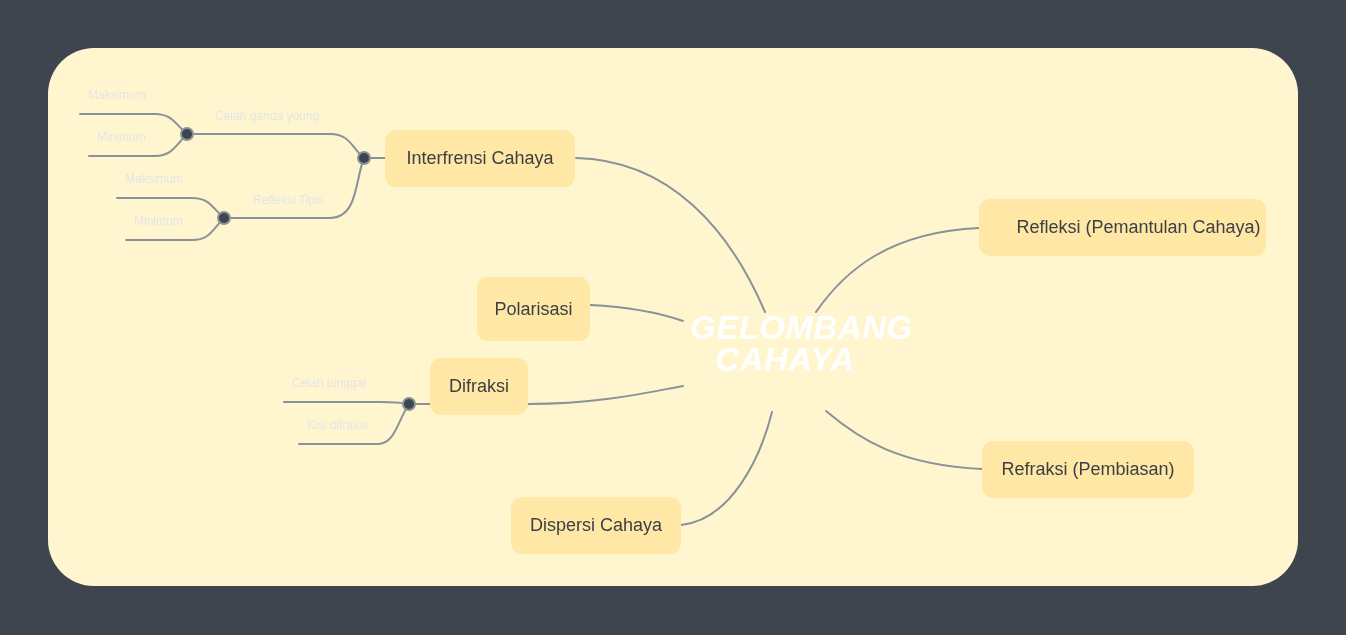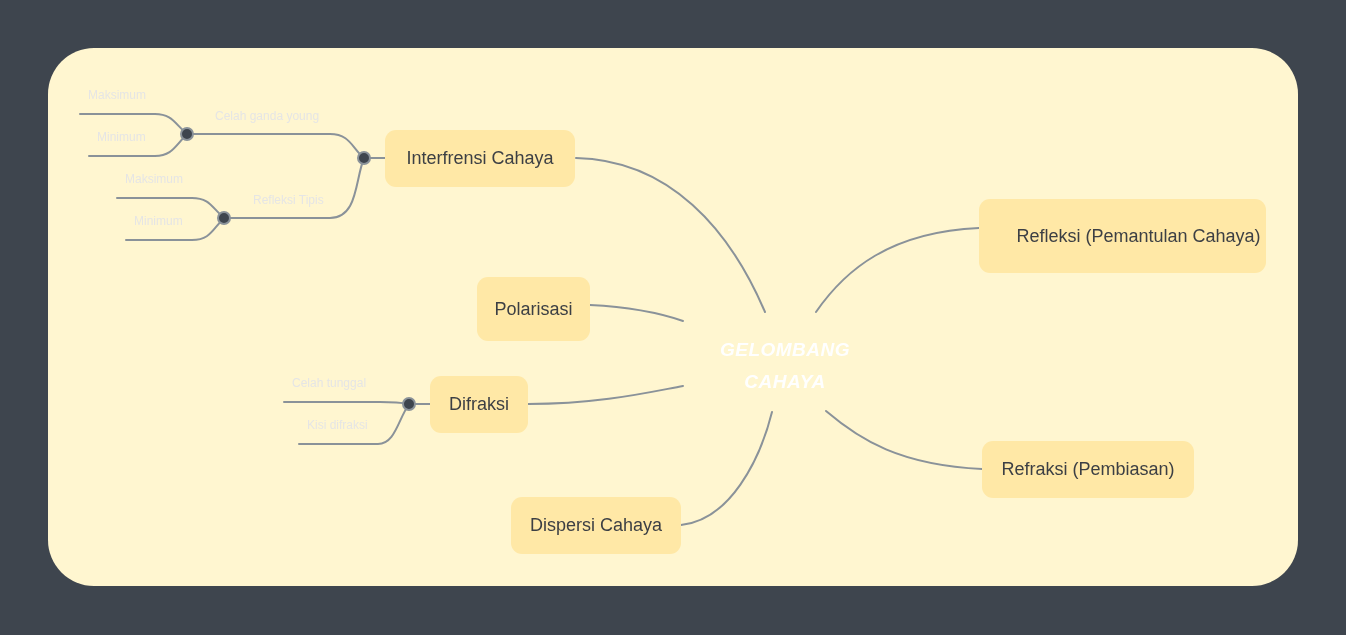--- a/index.html
+++ b/index.html
@@ -11,22 +11,22 @@
     position:absolute; left:48px; top:48px; width:1250px; height:538px;
     background:#fff6d0; border-radius:46px; overflow:hidden;
   }
   svg.links { position:absolute; left:0; top:0; width:1346px; height:635px; pointer-events:none; }
   .node {
     position:absolute; background:#ffe8a6; border-radius:11px; color:#3c3f44;
     font-size:18px; display:flex; align-items:center; justify-content:center;
     white-space:nowrap; box-sizing:border-box;
   }
   .center {
-    position:absolute; left:690px; top:334px; width:190px; text-align:center;
-    color:#ffffff; font-weight:bold; font-style:italic; font-size:19px; line-height:32px;
+    position:absolute; left:690px; top:312px; width:190px; text-align:center;
+    color:#ffffff; font-weight:bold; font-style:italic; font-size:33px; line-height:32px;
     letter-spacing:0.5px;
   }
   .sub {
     position:absolute; color:#e5e5e5; font-size:12px; white-space:nowrap;
   }
 </style>
 </head>
 <body>
 
 <div class="card"></div>
@@ -65,27 +65,27 @@
   <div>GELOMBANG</div>
   <div>CAHAYA</div>
 </div>
 
 <div class="node" style="left:385px;top:130px;width:190px;height:57px;">
   <span>Interfrensi Cahaya</span>
 </div>
 <div class="node" style="left:477px;top:277px;width:113px;height:64px;">
   <span>Polarisasi</span>
 </div>
-<div class="node" style="left:430px;top:376px;width:98px;height:57px;">
+<div class="node" style="left:430px;top:358px;width:98px;height:57px;">
   <span>Difraksi</span>
 </div>
 <div class="node" style="left:511px;top:497px;width:170px;height:57px;">
   <span>Dispersi Cahaya</span>
 </div>
-<div class="node" style="left:979px;top:199px;width:287px;height:74px;padding-left:32px;">
+<div class="node" style="left:979px;top:199px;width:287px;height:57px;padding-left:32px;">
   <span>Refleksi (Pemantulan Cahaya)</span>
 </div>
 <div class="node" style="left:982px;top:441px;width:212px;height:57px;">
   <span>Refraksi (Pembiasan)</span>
 </div>
 
 <div class="sub" style="left:215px;top:109px;">Celah ganda young</div>
 <div class="sub" style="left:88px;top:88px;">Maksimum</div>
 <div class="sub" style="left:97px;top:130px;">Minimum</div>
 <div class="sub" style="left:253px;top:193px;">Refleksi Tipis</div>

